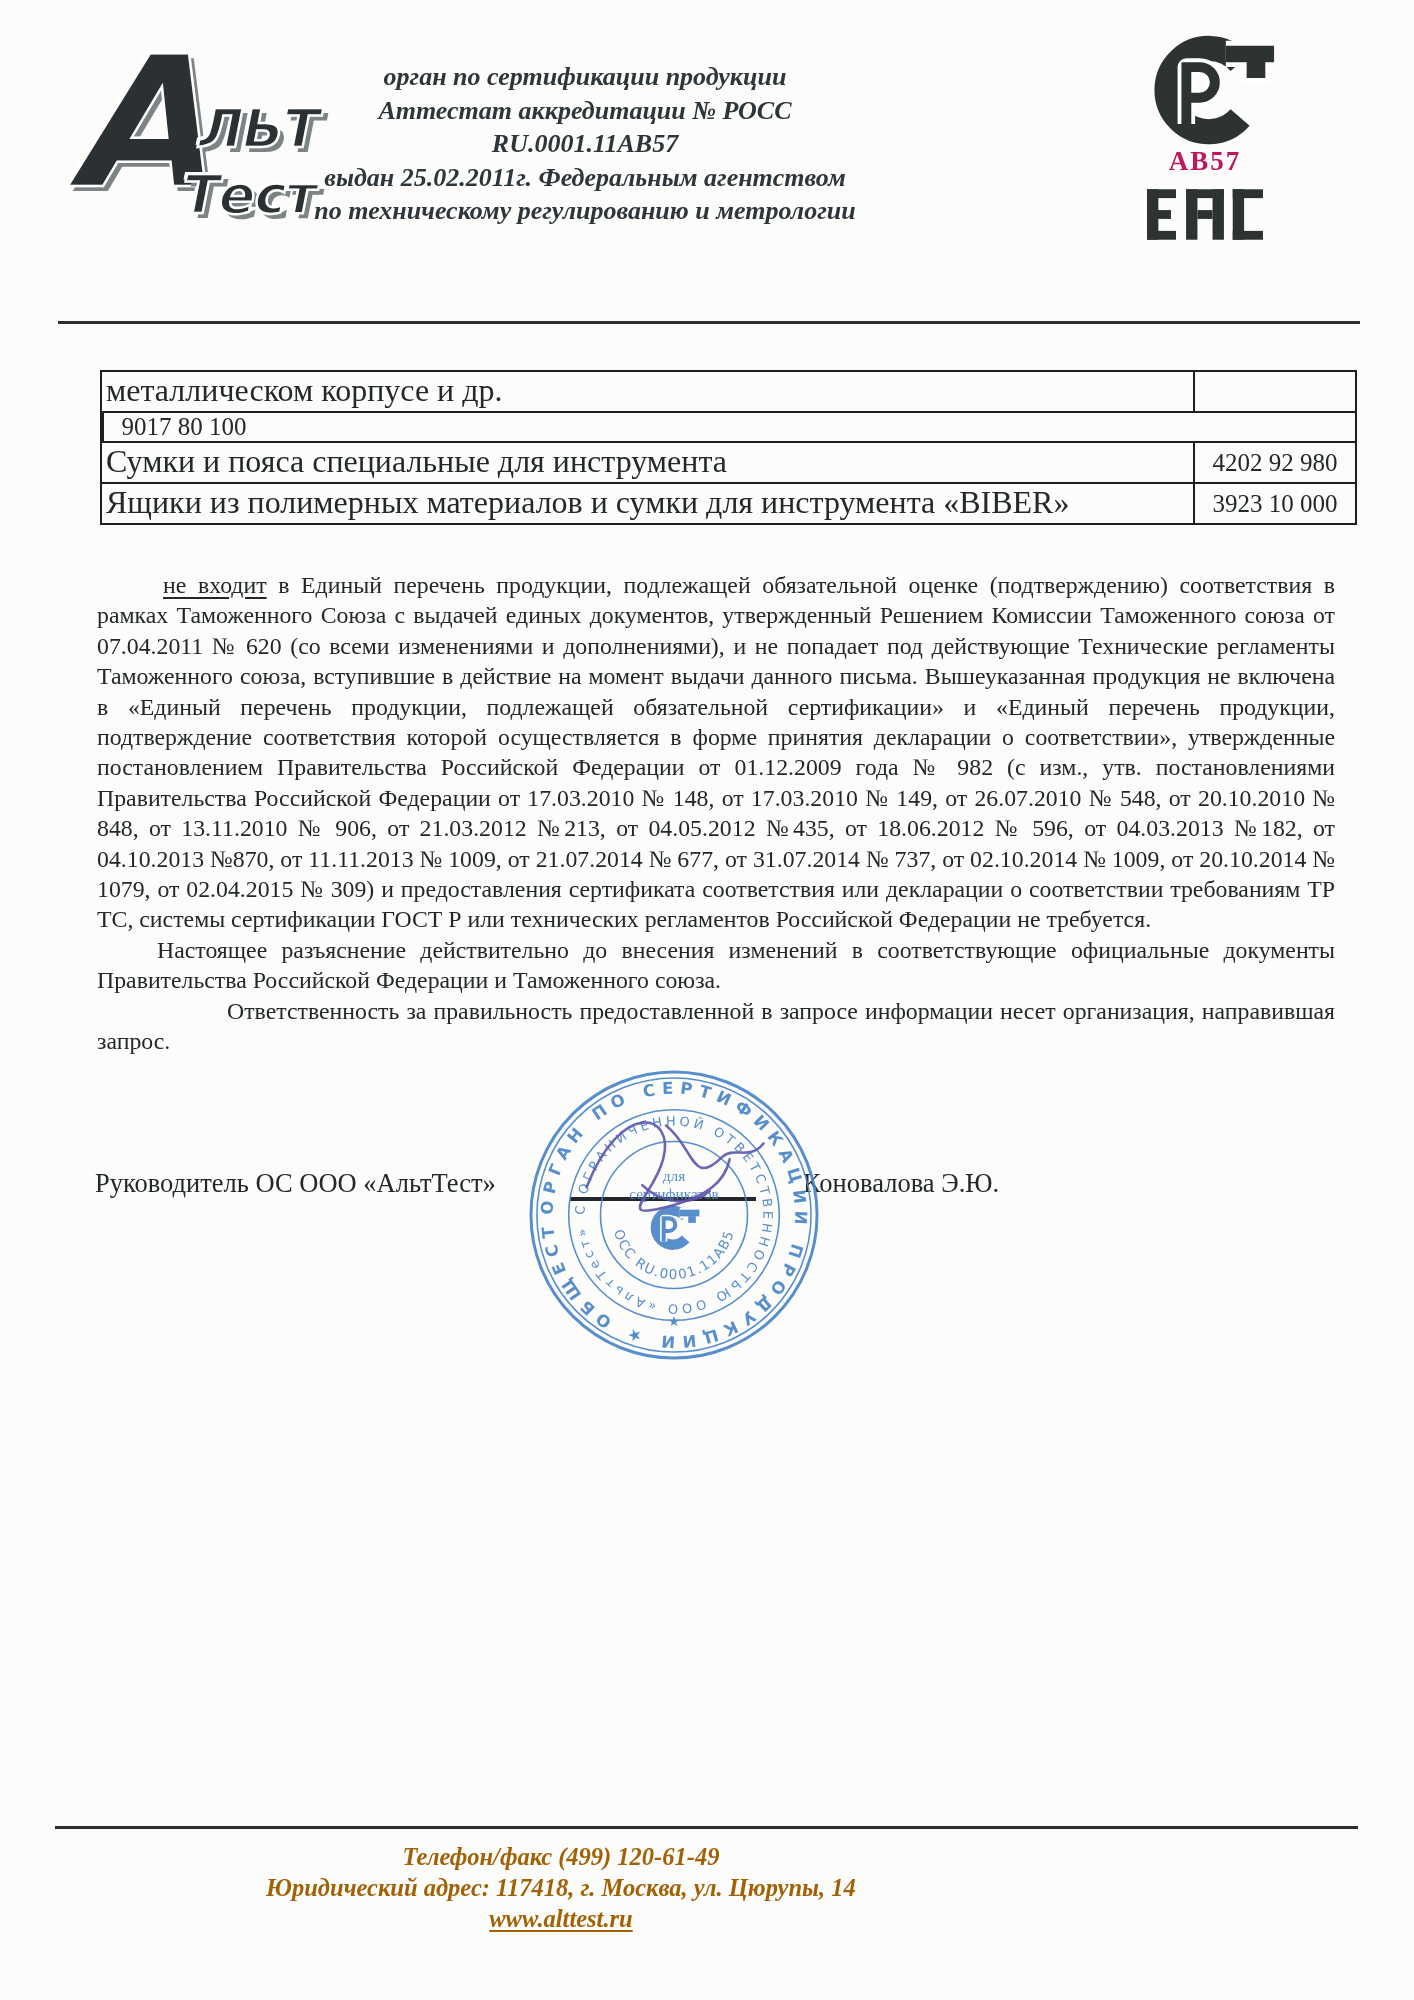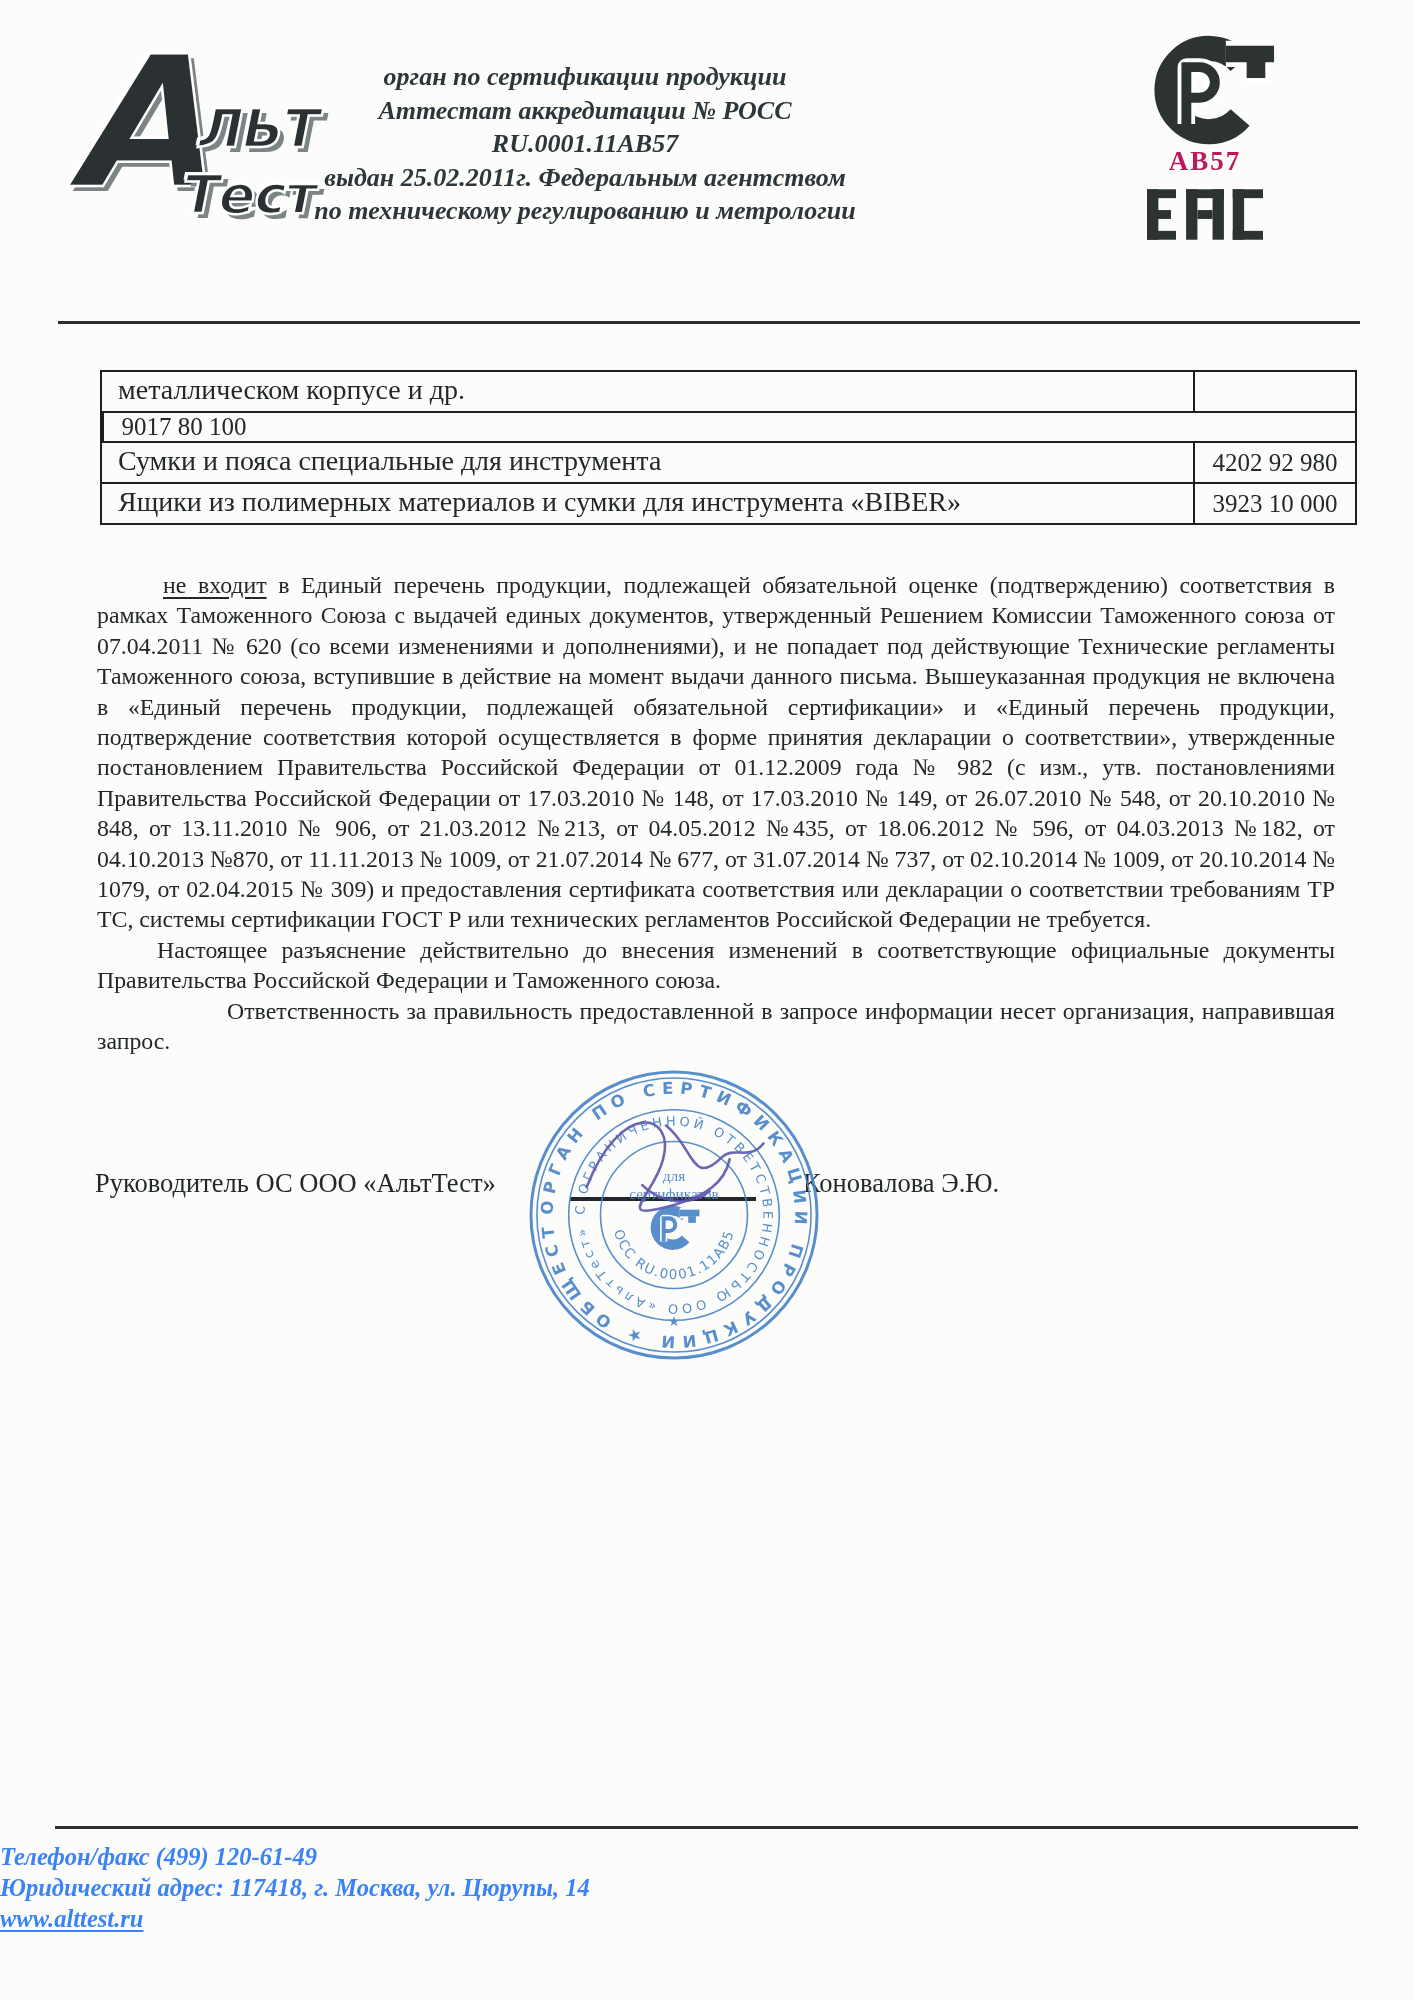--- a/index.html
+++ b/index.html
@@ -22,21 +22,21 @@
   .rst-svg{width:150px;height:114px;display:block;margin:0 auto;}
   .rst-code{font-size:27px;font-weight:bold;letter-spacing:2px;margin-top:0px;color:#be185d;}
   .eac-svg{width:116px;height:51px;display:block;margin:12px auto 0;}
 
   .divider-top{position:absolute;left:58px;top:321px;width:1302px;height:3px;background:#2e2e2e;}
 
   
   .products-table{position:absolute;left:100px;top:370px;width:1257px;border:2px solid #1f1f1f;box-sizing:border-box;}
   .t-row{display:flex;border-top:2px solid #1f1f1f;}
   .t-row:first-child{border-top:none;}
-  .t-name{flex:1;padding:2px 16px 5px;font-size:28px;line-height:32px;white-space:pre-line;border-radius:18px;}
+  .t-name{flex:1;padding:2px 4px 5px;font-size:32px;line-height:32px;white-space:pre-line;border-radius:18px;}
   .t-code{width:160px;border-left:2px solid #1f1f1f;display:flex;align-items:center;
           justify-content:center;font-size:25px;text-align:left;}
 
   
   .body-text{position:absolute;left:97px;top:570px;width:1238px;font-size:23.8px;
              line-height:30.4px;text-align:justify;color:#22272c;}
   .body-text p{margin:0;}
   .p1{text-indent:66px;}
   .p2{text-indent:60px;}
   .p3{text-indent:130px;}
@@ -51,22 +51,22 @@
   .st-outer{font-family:"DejaVu Sans",sans-serif;font-size:16.5px;font-weight:600;
             letter-spacing:6.5px;fill:#4c86c8;}
   .st-inner{font-family:"DejaVu Sans",sans-serif;font-size:13px;letter-spacing:3.5px;fill:#4c86c8;}
   .st-code{font-family:"DejaVu Sans",sans-serif;font-size:13.5px;letter-spacing:1.5px;fill:#4c86c8;}
   .st-center{font-family:"Liberation Serif",serif;font-size:15.5px;fill:#4c86c8;text-anchor:middle;}
   .st-star{font-size:14px;fill:#4c86c8;text-anchor:middle;}
   .sig-stroke{fill:none;stroke:#5a51a8;stroke-width:2.6;stroke-linecap:round;opacity:.95;}
 
   
   .divider-bottom{position:absolute;left:55px;top:1826px;width:1303px;height:3px;background:#2e2e2e;}
-  .footer{position:absolute;left:0;top:1841px;width:1122px;text-align:left;
-          font-weight:bold;font-style:italic;font-size:24.5px;line-height:31px;color:#3b82f6;}
+  .footer{position:absolute;left:0;top:1841px;width:1122px;text-align:center;
+          font-weight:bold;font-style:italic;font-size:24.5px;line-height:31px;color:#a16207;}
   .footer .site{text-decoration:underline;text-underline-offset:3px;}
 </style>
 </head>
 <body>
 
 <div class="page">
 
   <div class="logo">
     <span class="logo-big">А</span>
     <span class="logo-top">ЛЬТ</span>

